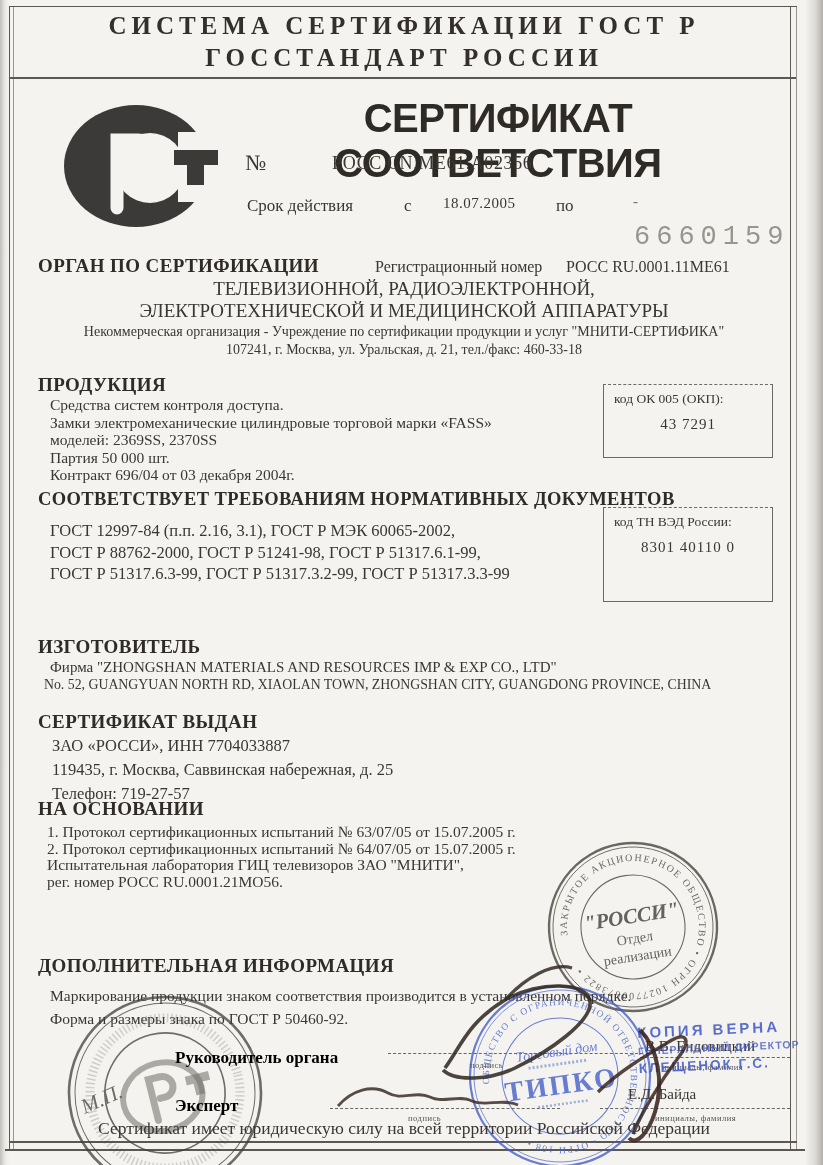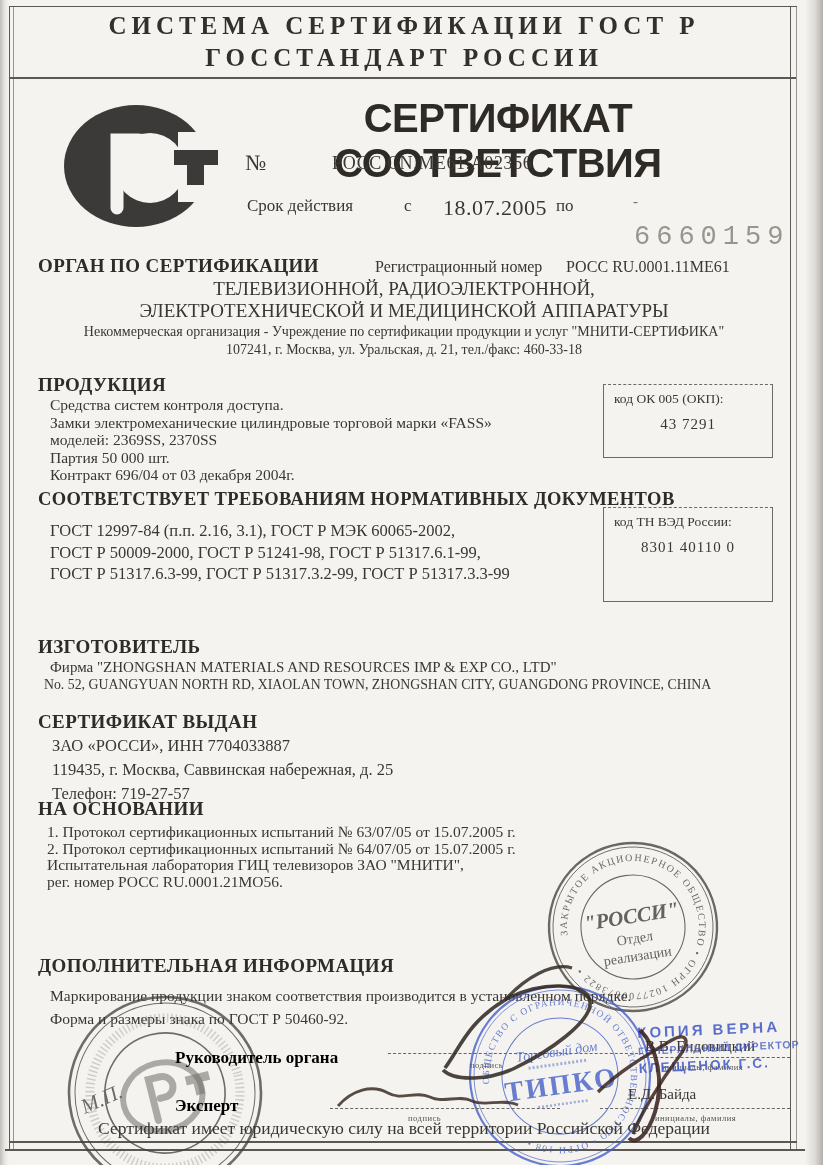--- a/index.html
+++ b/index.html
@@ -62,21 +62,21 @@
     <path d="M57 106 V38 h21 a18 18 0 0 1 0 37 H70" stroke="#f4f3ef" stroke-width="13" fill="none" stroke-linecap="round"></path>
   </svg>
 
   <div class="abs ctr doc-title" style="left:198px;top:96px;width:600px;">СЕРТИФИКАТ СООТВЕТСТВИЯ</div>
 
   <div class="abs" style="left:245px;top:150px;font-size:22px;">№</div>
   <div class="abs" style="left:332px;top:153px;font-size:18px;letter-spacing:.6px;">РОСС CN.ME61.A02356</div>
 
   <div class="abs" style="left:247px;top:196px;font-size:17px;">Срок действия</div>
   <div class="abs" style="left:404px;top:196px;font-size:17px;">с</div>
-  <div class="abs" style="left:443px;top:195px;font-size:22px;letter-spacing:.5px;">18.07.2005</div>
+  <div class="abs" style="left:443px;top:195px;font-size:15px;letter-spacing:.5px;">18.07.2005</div>
   <div class="abs" style="left:556px;top:196px;font-size:17px;">по</div>
   <div class="abs" style="left:633px;top:193px;font-size:15px;color:#6f6c66;">-</div>
 
   <div class="abs gray-num" style="left:634px;top:222px;">6660159</div>
 
   <div class="abs sec-head" style="left:38px;top:255px;">ОРГАН ПО СЕРТИФИКАЦИИ</div>
   <div class="abs" style="left:375px;top:258px;font-size:16px;">Регистрационный номер</div>
   <div class="abs" style="left:566px;top:258px;font-size:16px;">РОСС RU.0001.11МЕ61</div>
   <div class="abs ctr" style="left:10px;top:278px;width:788px;font-size:19px;">ТЕЛЕВИЗИОННОЙ, РАДИОЭЛЕКТРОННОЙ,</div>
   <div class="abs ctr" style="left:10px;top:324px;width:788px;font-size:14px;">Некоммерческая организация - Учреждение по сертификации продукции и услуг "МНИТИ-СЕРТИФИКА"</div>
@@ -92,21 +92,21 @@
     <div>Контракт 696/04 от 03 декабря 2004г.</div>
   </div>
   <div class="code-box" style="top:384px;height:72px;">
     <div class="cb-label">код ОК 005 (ОКП):</div>
     <div class="cb-value">43 7291</div>
   </div>
 
   <div class="abs sec-head" style="left:38px;top:489px;font-size:18.5px;">СООТВЕТСТВУЕТ ТРЕБОВАНИЯМ НОРМАТИВНЫХ ДОКУМЕНТОВ</div>
   <div class="abs" style="left:50px;top:520px;width:545px;font-size:16.5px;line-height:21.5px;">
     <div>ГОСТ 12997-84 (п.п. 2.16, 3.1), ГОСТ Р МЭК 60065-2002,</div>
-    <div>ГОСТ Р 50009-2000, ГОСТ Р 51241-98, ГОСТ Р 51317.6.1-99,</div>
+    <div>ГОСТ Р 88762-2000, ГОСТ Р 51241-98, ГОСТ Р 51317.6.1-99,</div>
     <div>ГОСТ Р 51317.6.3-99, ГОСТ Р 51317.3.2-99, ГОСТ Р 51317.3.3-99</div>
   </div>
   <div class="code-box" style="top:507px;height:93px;">
     <div class="cb-label">код ТН ВЭД России:</div>
     <div class="cb-value">8301 40110 0</div>
   </div>
 
   <div class="abs sec-head" style="left:38px;top:636px;">ИЗГОТОВИТЕЛЬ</div>
   <div class="abs" style="left:50px;top:659px;width:730px;font-size:15px;">Фирма "ZHONGSHAN MATERIALS AND RESOURCES IMP &amp; EXP CO., LTD"</div>
   <div class="abs" style="left:44px;top:677px;width:745px;font-size:13.8px;">No. 52, GUANGYUAN NORTH RD, XIAOLAN TOWN,  ZHONGSHAN CITY, GUANGDONG PROVINCE, CHINA</div>

